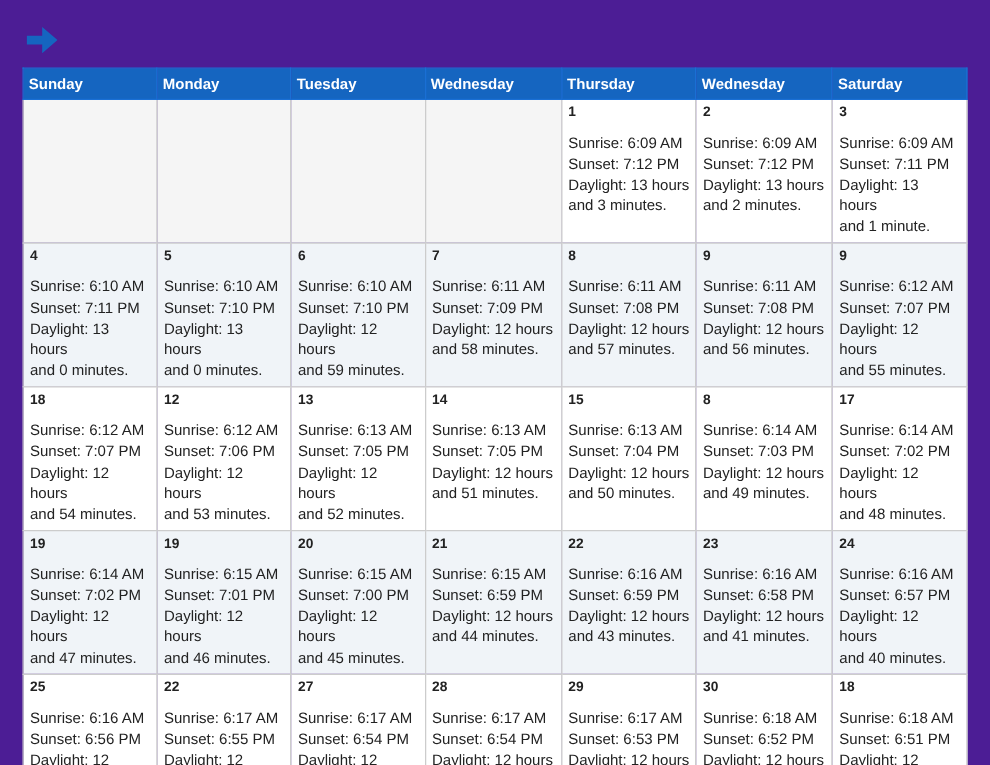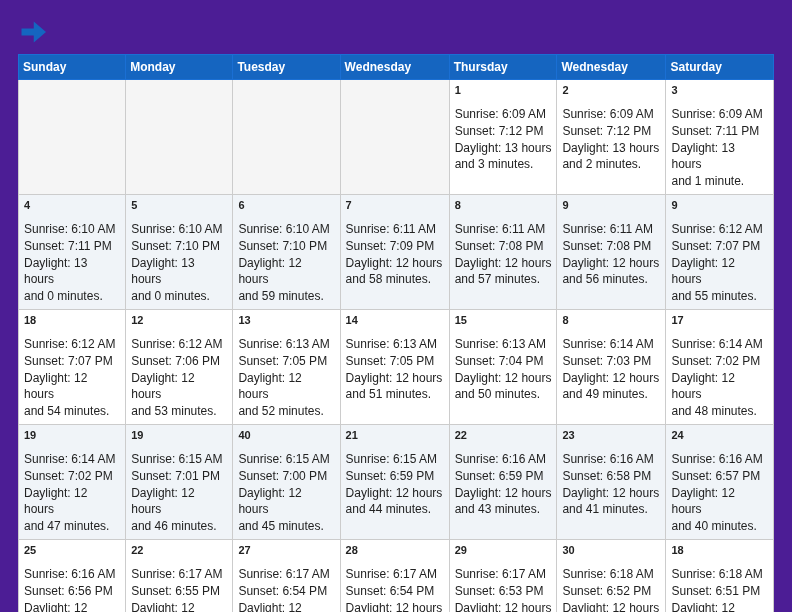--- a/index.html
+++ b/index.html
@@ -274,21 +274,21 @@
 and 47 minutes.</div>
           </td>
           <td>
             <span class="day-number">19</span>
             <div class="day-info" style="white-space: pre-line;">Sunrise: 6:15 AM
 Sunset: 7:01 PM
 Daylight: 12 hours
 and 46 minutes.</div>
           </td>
           <td>
-            <span class="day-number">40</span>
+            <span class="day-number">20</span>
             <div class="day-info" style="white-space: pre-line;">Sunrise: 6:15 AM
 Sunset: 7:00 PM
 Daylight: 12 hours
 and 45 minutes.</div>
           </td>
           <td>
             <span class="day-number">21</span>
             <div class="day-info" style="white-space: pre-line;">Sunrise: 6:15 AM
 Sunset: 6:59 PM
 Daylight: 12 hours

